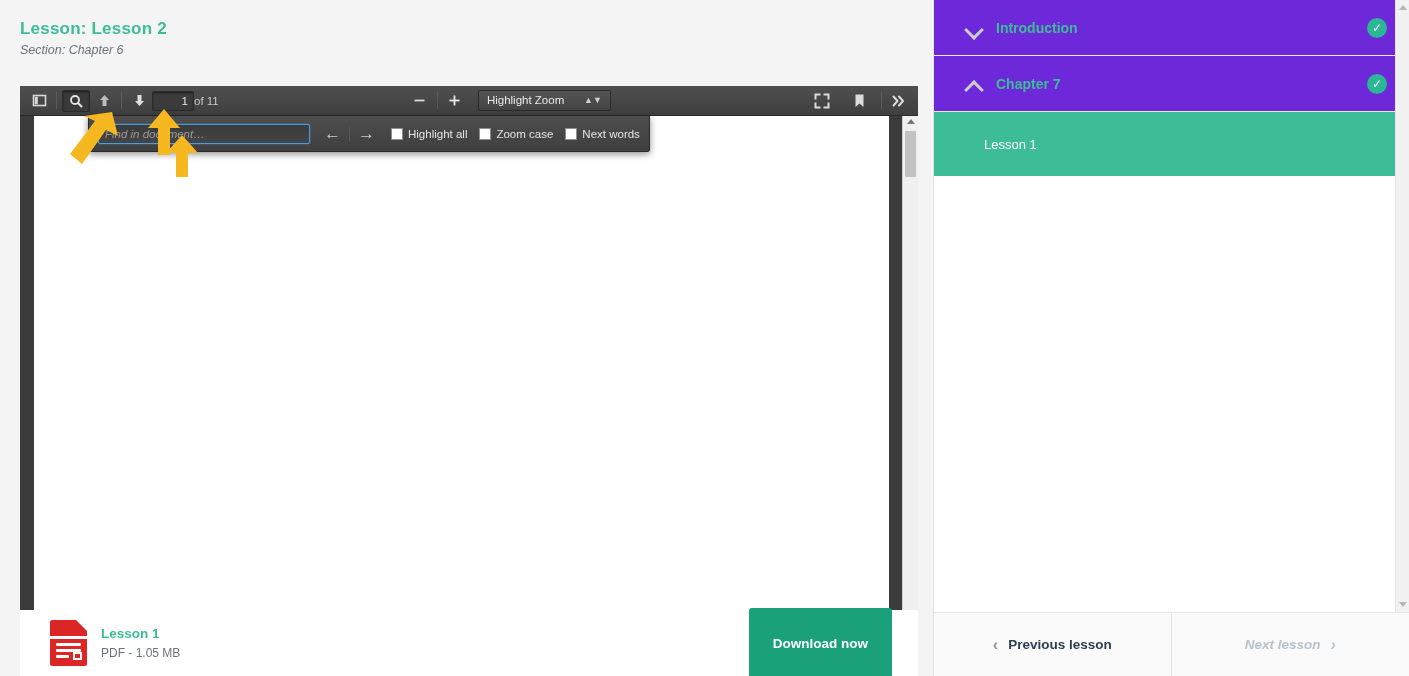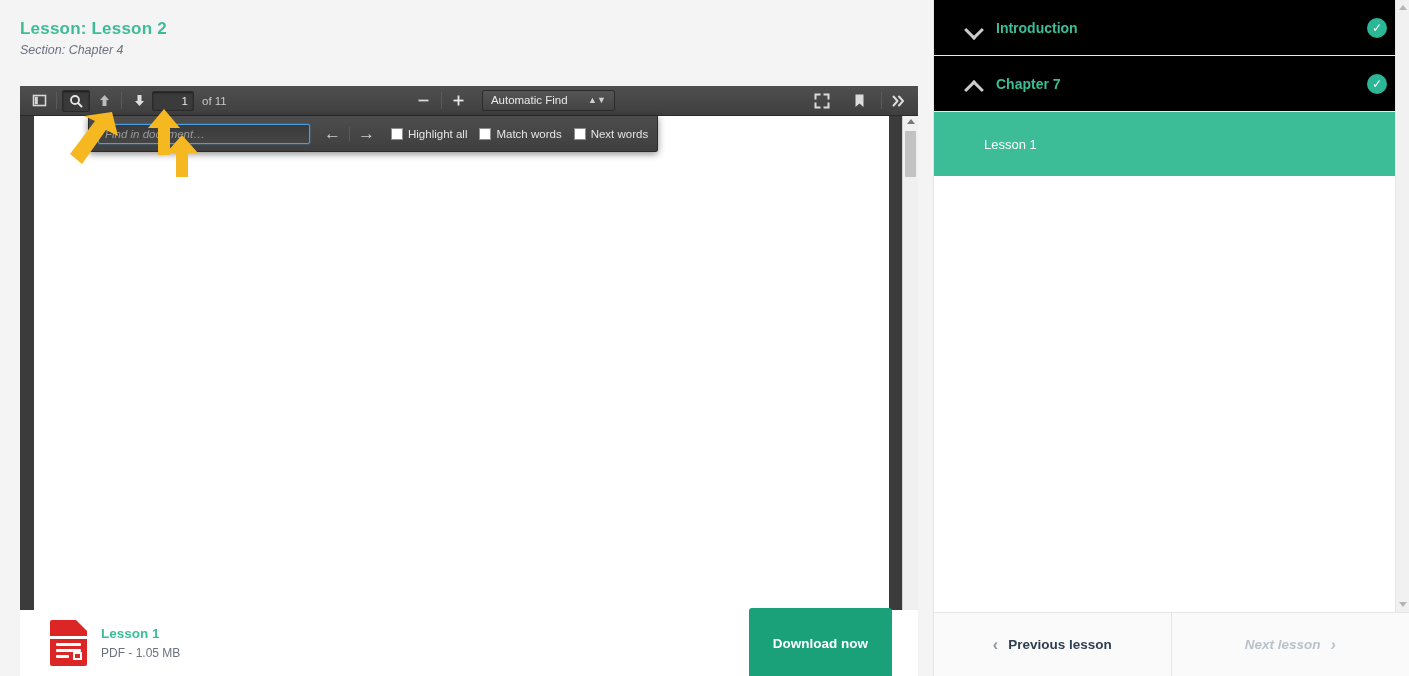--- a/index.html
+++ b/index.html
@@ -64,21 +64,21 @@
   .page-input {
     width: 42px; height: 20px;
     background: #3b3b3b;
     border: 1px solid #2b2b2b;
     border-radius: 2px;
     color: #e6e6e6; font-size: 11.5px;
     text-align: right; padding-right: 5px;
     line-height: 18px;
     box-shadow: inset 0 1px 2px rgba(0,0,0,.5);
   }
-  .page-of { margin-left: 8px; font-size: 11.5px; color: #c8c8c8; }
+  .page-of { margin-left: 0; font-size: 11.5px; color: #c8c8c8; }
   .tb-spacer { flex: 1 1 auto; }
   .zoom-select {
     position: relative;
     width: 133px; height: 21px;
     background: #4a4a4a;
     background-image: linear-gradient(#555, #434343);
     border: 1px solid #2b2b2b; border-radius: 2px;
     color: #e8e8e8; font-size: 11.5px;
     line-height: 19px; padding-left: 8px;
     margin-left: 10px;
@@ -244,21 +244,21 @@
     position: relative;
     flex: 1 1 auto;
     background: #ffffff;
     overflow: hidden;
   }
   .sect {
     height: 56px;
     display: flex; align-items: center;
     padding: 0 22px 0 30px;
     border-bottom: 1px solid #ececec;
-    background: #000000;
+    background: #6d28d9;
     cursor: pointer;
   }
   .chev {
     width: 20px; height: 20px;
     margin-right: 12px;
     position: relative;
     flex: 0 0 20px;
   }
   .chev::before {
     content: "";
@@ -324,21 +324,21 @@
 </style>
 </head>
 <body>
 
 <div class="app">
 
   <div class="main">
 
     <div class="lesson-head">
       <div class="lesson-title">Lesson: Lesson 2</div>
-      <div class="lesson-sub">Section: Chapter 4</div>
+      <div class="lesson-sub">Section: Chapter 6</div>
     </div>
 
     <div class="pdf-wrap">
 
       <div class="pdf-toolbar">
 
         <div class="tb-btn">
           <svg width="15" height="15" viewBox="0 0 15 15" aria-hidden="true">
             <rect x="1.5" y="2.5" width="12" height="10" fill="none" stroke="#d8d8d8" stroke-width="1.6"></rect>
             <rect x="2.8" y="3.8" width="3" height="7.4" fill="#d8d8d8"></rect>
@@ -380,21 +380,21 @@
         </div>
         <div class="tb-sep"></div>
         <div class="tb-btn">
           <svg width="15" height="15" viewBox="0 0 15 15" aria-hidden="true">
             <rect x="2.5" y="6.6" width="10" height="1.8" fill="#e8e8e8"></rect>
             <rect x="6.6" y="2.5" width="1.8" height="10" fill="#e8e8e8"></rect>
           </svg>
         </div>
 
         <div class="zoom-select">
-          <span>Automatic Find</span>
+          <span>Highlight Zoom</span>
           <span class="caret">▲▼</span>
         </div>
 
         <div class="tb-spacer"></div>
 
         <div class="tb-right">
           <div class="tb-btn" style="margin-right:12px;">
             <svg width="16" height="16" viewBox="0 0 16 16" aria-hidden="true">
               <path d="M1.5 5.5 V1.5 H5.5 M10.5 1.5 H14.5 V5.5 M14.5 10.5 V14.5 H10.5 M5.5 14.5 H1.5 V10.5" fill="none" stroke="#dcdcdc" stroke-width="2" stroke-linecap="square"></path>
             </svg>
@@ -430,21 +430,21 @@
           <span class="tb-sep" style="height:14px;"></span>
           <span class="find-arrow">→</span>
         </div>
 
         <label class="find-opt">
           <span class="cb"></span>
           <span>Highlight all</span>
         </label>
         <label class="find-opt">
           <span class="cb"></span>
-          <span>Match words</span>
+          <span>Zoom case</span>
         </label>
         <label class="find-opt">
           <span class="cb"></span>
           <span>Next words</span>
         </label>
       </div>
     </div>
 
     <div class="dl-bar">
       <div class="pdf-icon">

